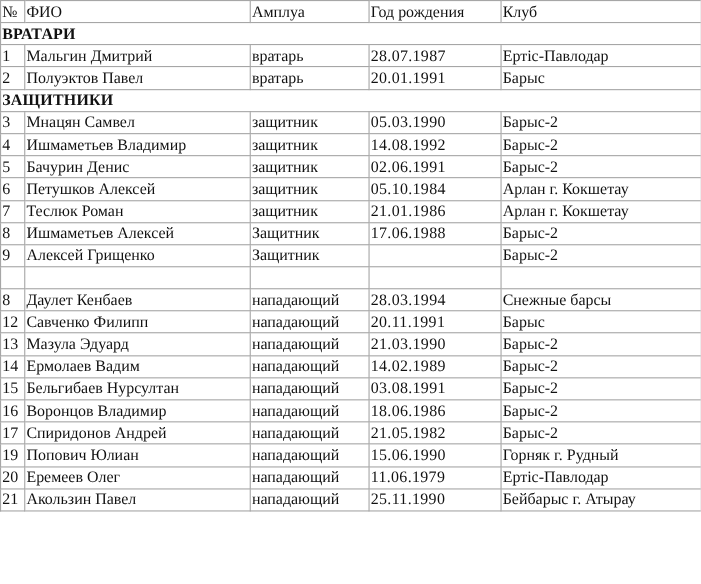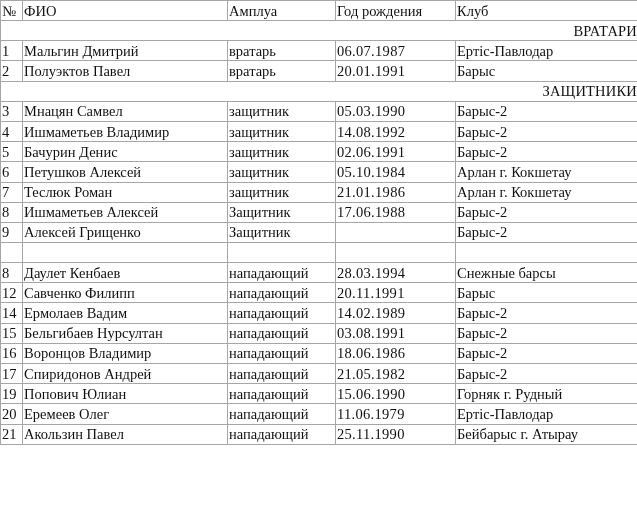--- a/index.html
+++ b/index.html
@@ -20,22 +20,23 @@
     table.roster td {
       border: 1px solid #a6a6a6;
       height: 19.2px;
       padding: 0 0 0 1px;
       line-height: 18px;
       white-space: nowrap;
       overflow: hidden;
       vertical-align: middle;
     }
     table.roster td.section {
-      text-align: right;
+      text-align: left;
       letter-spacing: 0.2px;
+      font-weight: bold;
     }
     table.roster td.dob { letter-spacing: 0.3px; }
     table.roster tr.header td { height: 19px; }
     table.roster tr.spacer td { height: 19px; }
   </style>
 </head>
 <body>
 
 <table class="roster">
   <colgroup>
@@ -54,21 +55,21 @@
       <td>Клуб</td>
     </tr>
 
     <tr>
       <td colspan="5" class="section">ВРАТАРИ</td>
     </tr>
     <tr>
       <td>1</td>
       <td>Мальгин Дмитрий</td>
       <td>вратарь</td>
-      <td class="dob">06.07.1987</td>
+      <td class="dob">28.07.1987</td>
       <td>Ертіс-Павлодар</td>
     </tr>
     <tr>
       <td>2</td>
       <td>Полуэктов Павел</td>
       <td>вратарь</td>
       <td class="dob">20.01.1991</td>
       <td>Барыс</td>
     </tr>
 
@@ -140,20 +141,27 @@
       <td>Снежные барсы</td>
     </tr>
     <tr>
       <td>12</td>
       <td>Савченко Филипп</td>
       <td>нападающий</td>
       <td class="dob">20.11.1991</td>
       <td>Барыс</td>
     </tr>
     <tr>
+      <td>13</td>
+      <td>Мазула Эдуард</td>
+      <td>нападающий</td>
+      <td class="dob">21.03.1990</td>
+      <td>Барыс-2</td>
+    </tr>
+    <tr>
       <td>14</td>
       <td>Ермолаев Вадим</td>
       <td>нападающий</td>
       <td class="dob">14.02.1989</td>
       <td>Барыс-2</td>
     </tr>
     <tr>
       <td>15</td>
       <td>Бельгибаев Нурсултан</td>
       <td>нападающий</td>

